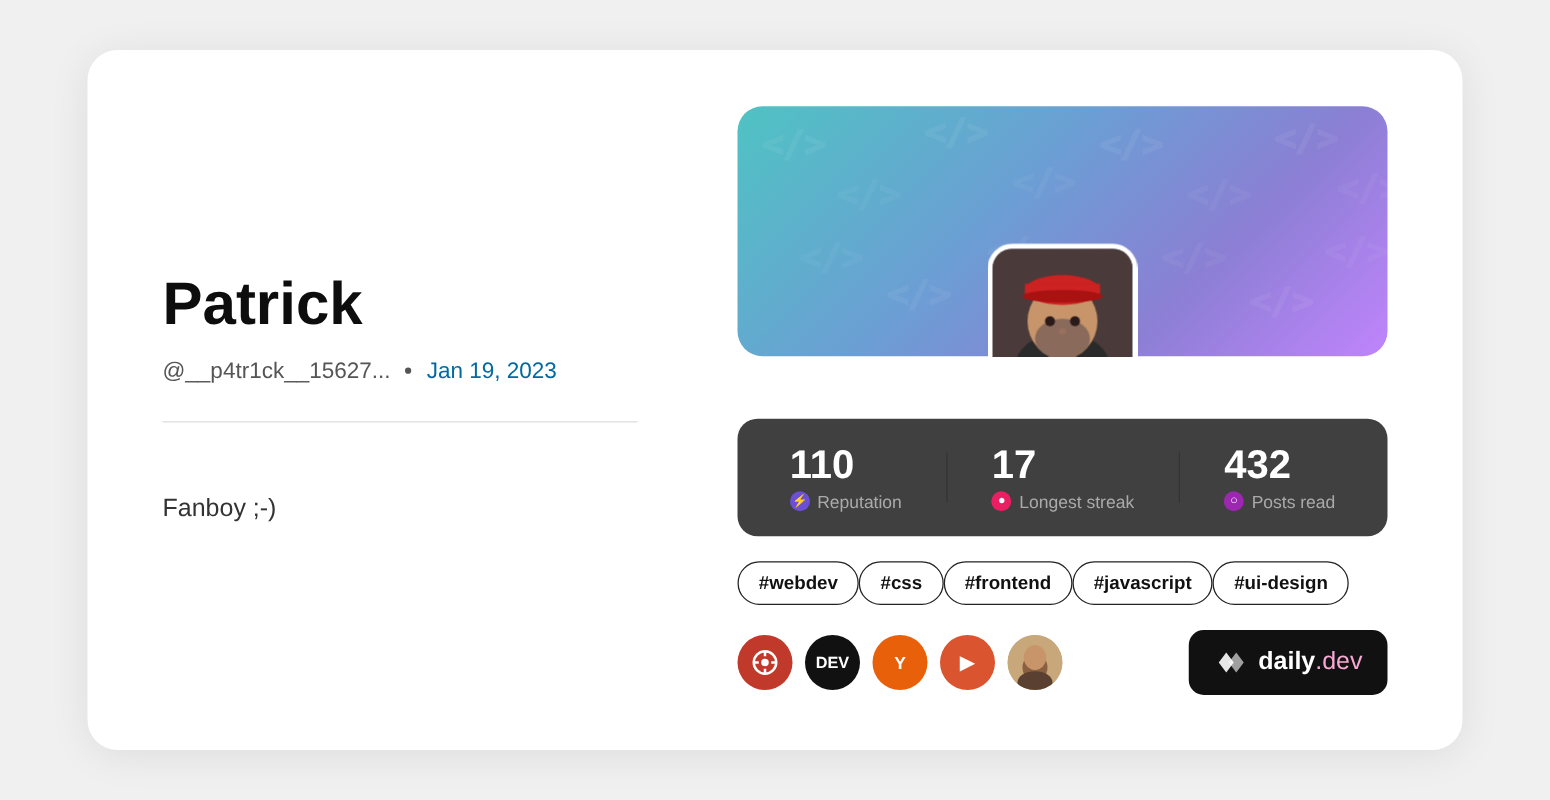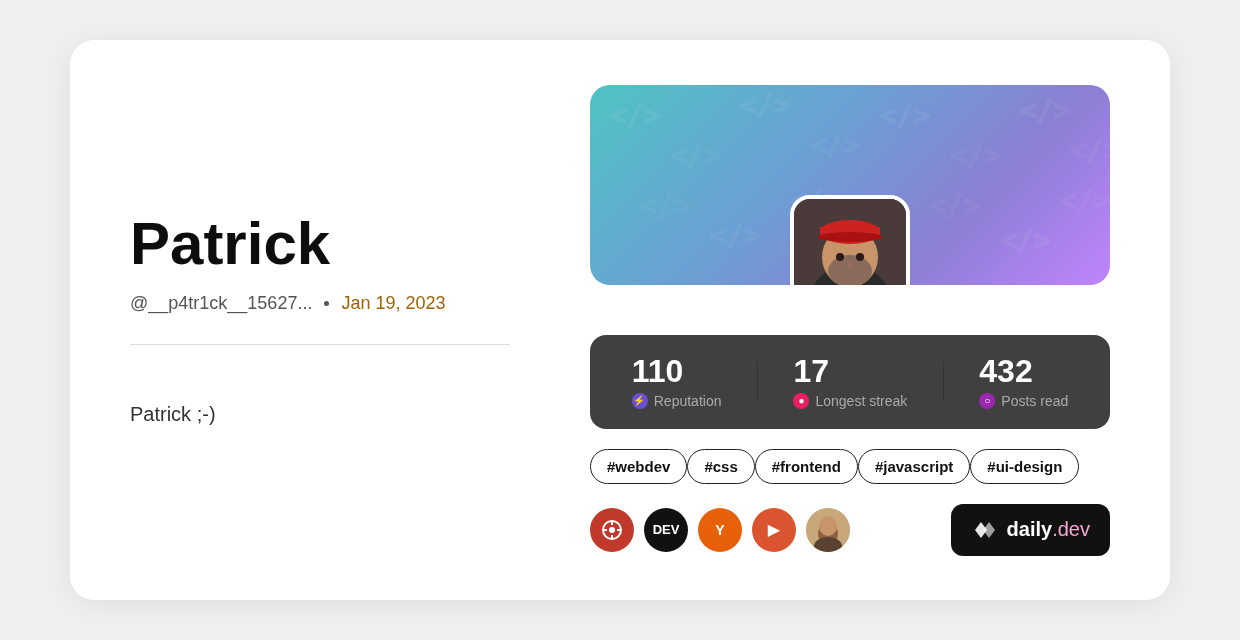--- a/index.html
+++ b/index.html
@@ -29,21 +29,21 @@
 
     
     .left-panel {
       flex: 1;
       display: flex;
       flex-direction: column;
       justify-content: center;
     }
 
     .user-name {
-      font-size: 60px;
+      font-size: 48px;
       font-weight: 800;
       color: #0d0d0d;
       line-height: 1.1;
       margin-bottom: 16px;
     }
 
     .user-meta {
       display: flex;
       align-items: center;
       gap: 12px;
@@ -57,21 +57,21 @@
     }
 
     .dot {
       width: 5px;
       height: 5px;
       background: #555;
       border-radius: 50%;
     }
 
     .join-date {
-      color: #a16207;
+      color: #0369a1;
     }
 
     .divider {
       width: 100%;
       height: 1px;
       background: #ddd;
       margin-bottom: 24px;
     }
 
     .user-bio {
@@ -267,21 +267,21 @@
   <div class="left-panel">
     <h1 class="user-name">Patrick</h1>
     <div class="user-meta">
       <span class="user-handle">@__p4tr1ck__15627...</span>
       <span class="dot"></span>
       <span class="join-date">Jan 19, 2023</span>
     </div>
     <div class="divider"></div>
     <p class="user-bio">
       <br>
-      <span>Patrick ;-)</span>
+      <span>Fanboy ;-)</span>
     </p>
   </div>
 
   <div class="right-panel">
 
     <div class="profile-banner">
       <div class="banner-pattern">
         <svg viewBox="0 0 520 200" xmlns="http://www.w3.org/2000/svg">
 
           <g fill="none" stroke="white" stroke-width="2" opacity="0.5">

